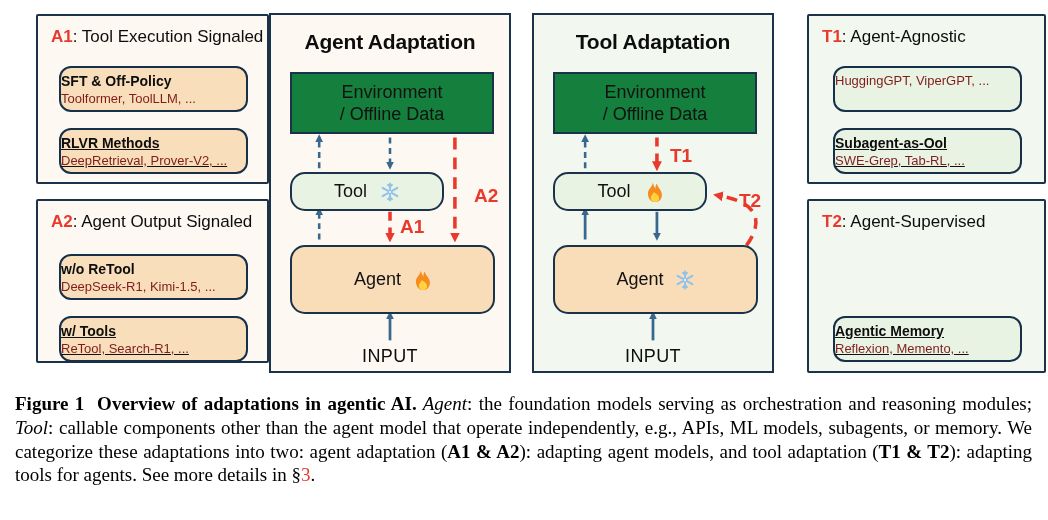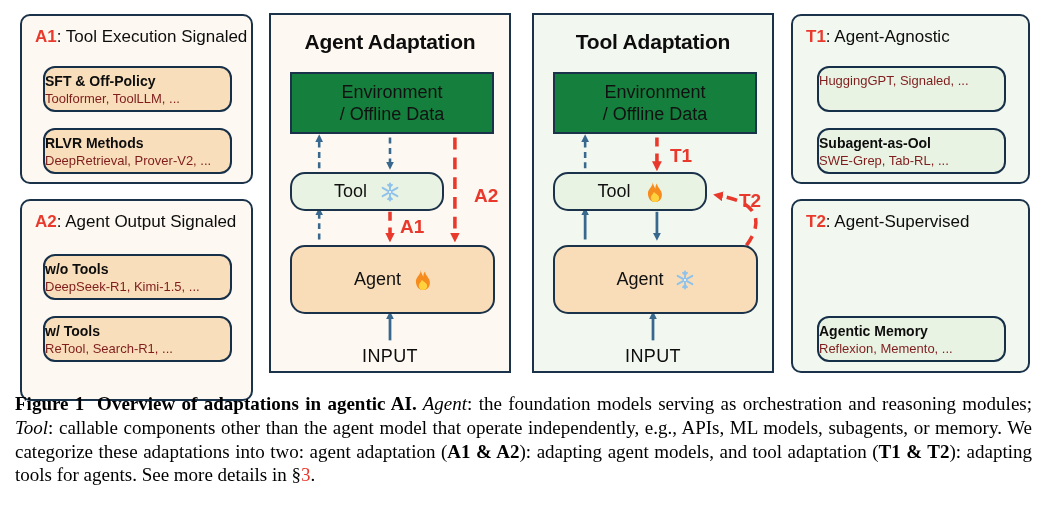--- a/index.html
+++ b/index.html
@@ -1,32 +1,32 @@
 <!DOCTYPE html>
 <html><head>
 <meta charset="utf-8">
 <style>
   html,body{margin:0;padding:0;}
   body{
     width:1048px;height:520px;background:#ffffff;overflow:hidden;position:relative;
     font-family:"Liberation Sans", sans-serif;color:#111;
   }
   
-  .spanel{position:absolute;border:2.5px solid #1b334a;box-sizing:border-box;border-radius:10px;}
+  .spanel{position:absolute;border:2.5px solid #1b334a;box-sizing:border-box;border-radius:2px;margin-left:16px;}
   .bg-cream{background:#fdf8f1;}
   .bg-mint{background:#f2f8f0;}
   .sp-title{position:absolute;top:11px;left:13px;font-size:17px;white-space:nowrap;color:#0d0d0d;}
   .sp-id{color:#e8392c;font-weight:bold;}
   .tag{position:absolute;left:21px;width:189px;height:46px;border:2px solid #173049;border-radius:12px;
        text-align:left;box-sizing:border-box;padding-top:4px;}
   .tag.peach{background:#f8deba;}
   .tag.mint{background:#e9f3e3;}
   .tag-title{font-size:14px;font-weight:bold;line-height:18px;color:#0d0d0d;}
   .tag-items{font-size:13px;line-height:17px;color:#7f1d1d;}
-  .tag1{top:50px;} .tag2{top:112px;}
+  .tag1{top:50px;} .tag2{top:112px;text-decoration:underline;}
   
   .dpanel{position:absolute;border:2.5px solid #1b334a;box-sizing:border-box;width:242px;height:360px;top:13px;}
   .d-title{position:absolute;top:15px;left:0;width:100%;text-align:center;font-weight:bold;font-size:21px;
            letter-spacing:-0.2px;color:#0d0d0d;z-index:3;}
   .arrows{position:absolute;left:0;top:0;width:100%;height:100%;z-index:1;}
   .env-box{position:absolute;left:19px;top:57px;width:204px;height:62px;background:#15803d;
            border:2px solid #1b334a;box-sizing:border-box;display:flex;flex-direction:column;
            align-items:center;justify-content:center;font-size:18px;line-height:22px;z-index:2;}
   .tool-box{position:absolute;left:19px;top:157px;width:154px;height:39px;background:#e9f3e3;
             border:2.2px solid #1b334a;box-sizing:border-box;border-radius:15px;display:flex;
@@ -54,24 +54,24 @@
   <div class="tag peach tag1">
     <div class="tag-title">SFT &amp; Off-Policy</div>
     <div class="tag-items">Toolformer, ToolLLM, ...</div>
   </div>
   <div class="tag peach tag2">
     <div class="tag-title">RLVR Methods</div>
     <div class="tag-items">DeepRetrieval, Prover-V2, ...</div>
   </div>
 </div>
 
-<div class="spanel bg-cream" style="left:20px;top:199px;width:233px;height:202px;">
+<div class="spanel bg-cream" style="left:20px;top:199px;width:233px;height:164px;">
   <div class="sp-title"><span class="sp-id">A2</span><span>: Agent Output Signaled</span></div>
   <div class="tag peach tag1" style="top:53px">
-    <div class="tag-title">w/o Tools</div>
+    <div class="tag-title">w/o ReTool</div>
     <div class="tag-items">DeepSeek-R1, Kimi-1.5, ...</div>
   </div>
   <div class="tag peach tag2" style="top:115px">
     <div class="tag-title">w/ Tools</div>
     <div class="tag-items">ReTool, Search-R1, ...</div>
   </div>
 </div>
 
 <div class="dpanel bg-cream" style="left:269px;">
   <svg class="arrows" viewBox="0 0 242 360" preserveAspectRatio="none">
@@ -171,21 +171,21 @@
     </span>
   </div>
   <div class="alabel" style="left:136px;top:130px;">T1</div>
   <div class="alabel" style="left:205px;top:175px;">T2</div>
   <div class="input-label">INPUT</div>
 </div>
 
 <div class="spanel bg-mint" style="left:791px;top:14px;width:239px;height:170px;padding-left:29px;">
   <div class="sp-title"><span class="sp-id">T1</span><span>: Agent-Agnostic</span></div>
   <div class="tag mint tag1" style="left:24px">
-    <div class="tag-items">HuggingGPT, Signaled, ...</div>
+    <div class="tag-items">HuggingGPT, ViperGPT, ...</div>
   </div>
   <div class="tag mint tag2" style="left:24px">
     <div class="tag-title">Subagent-as-Ool</div>
     <div class="tag-items">SWE-Grep, Tab-RL, ...</div>
   </div>
 </div>
 
 <div class="spanel bg-mint" style="left:791px;top:199px;width:239px;height:174px;">
   <div class="sp-title"><span class="sp-id">T2</span><span>: Agent-Supervised</span></div>
   <div class="tag mint tag2" style="left:24px;top:115px">

